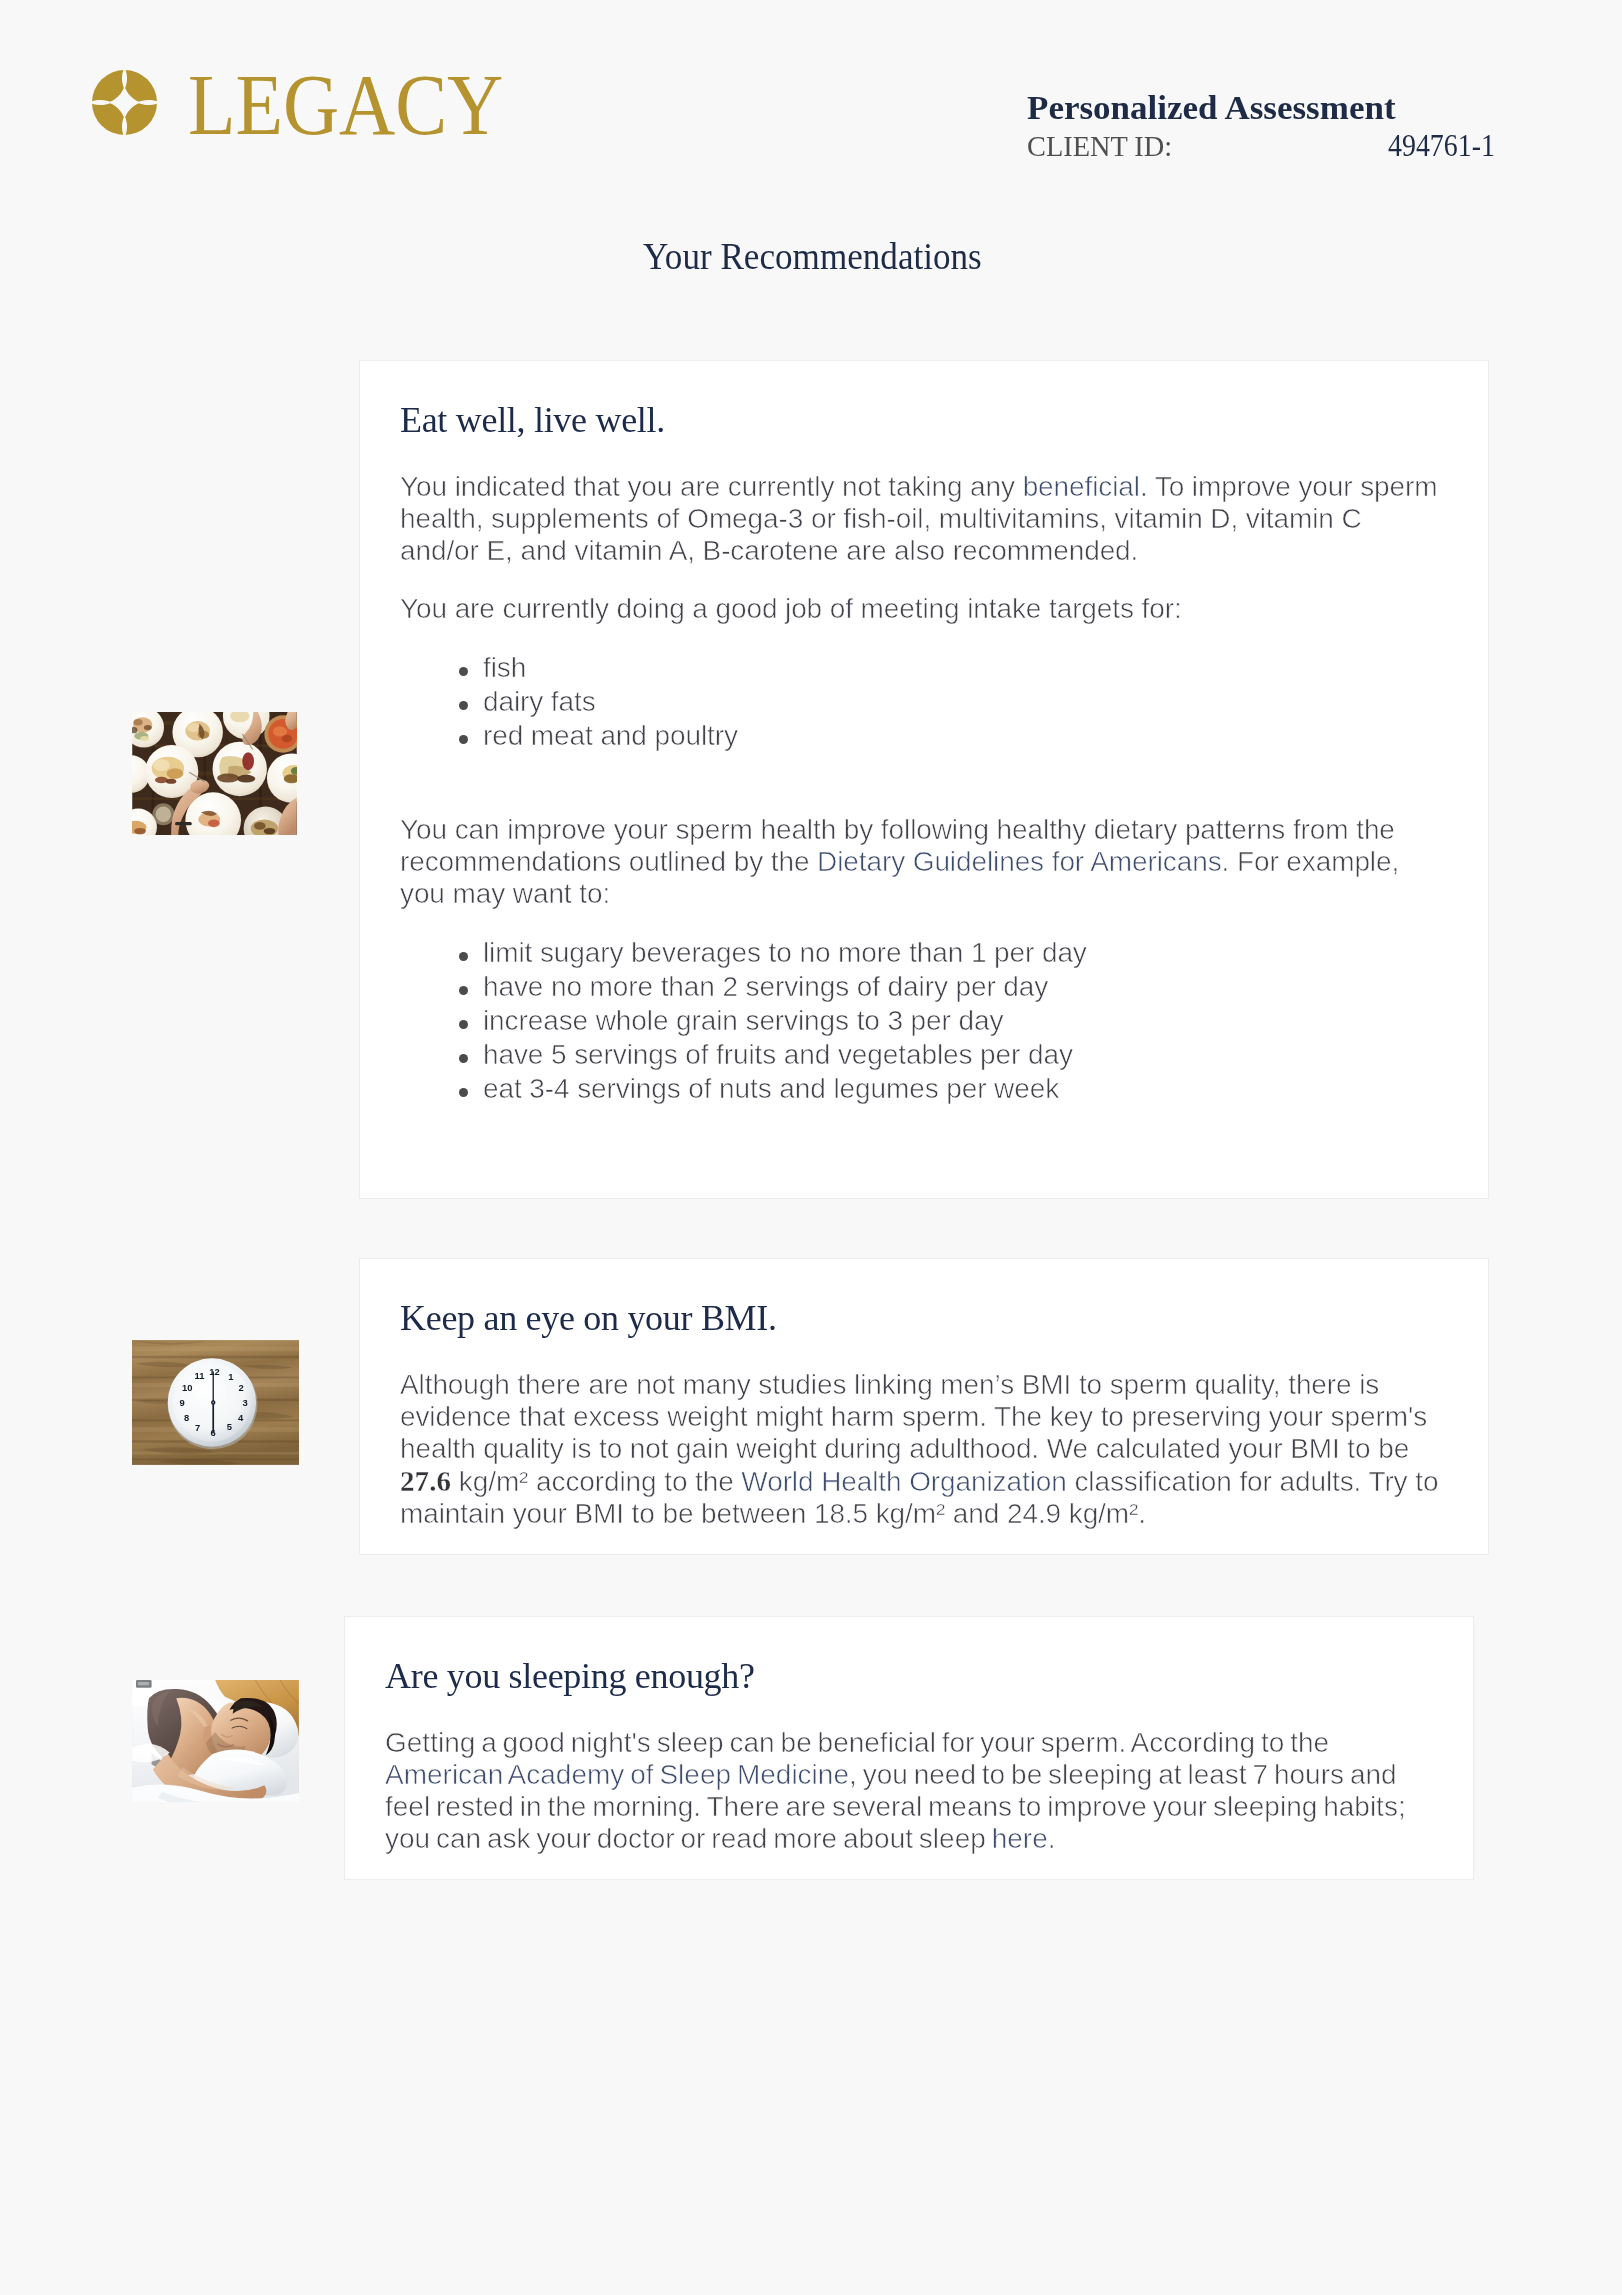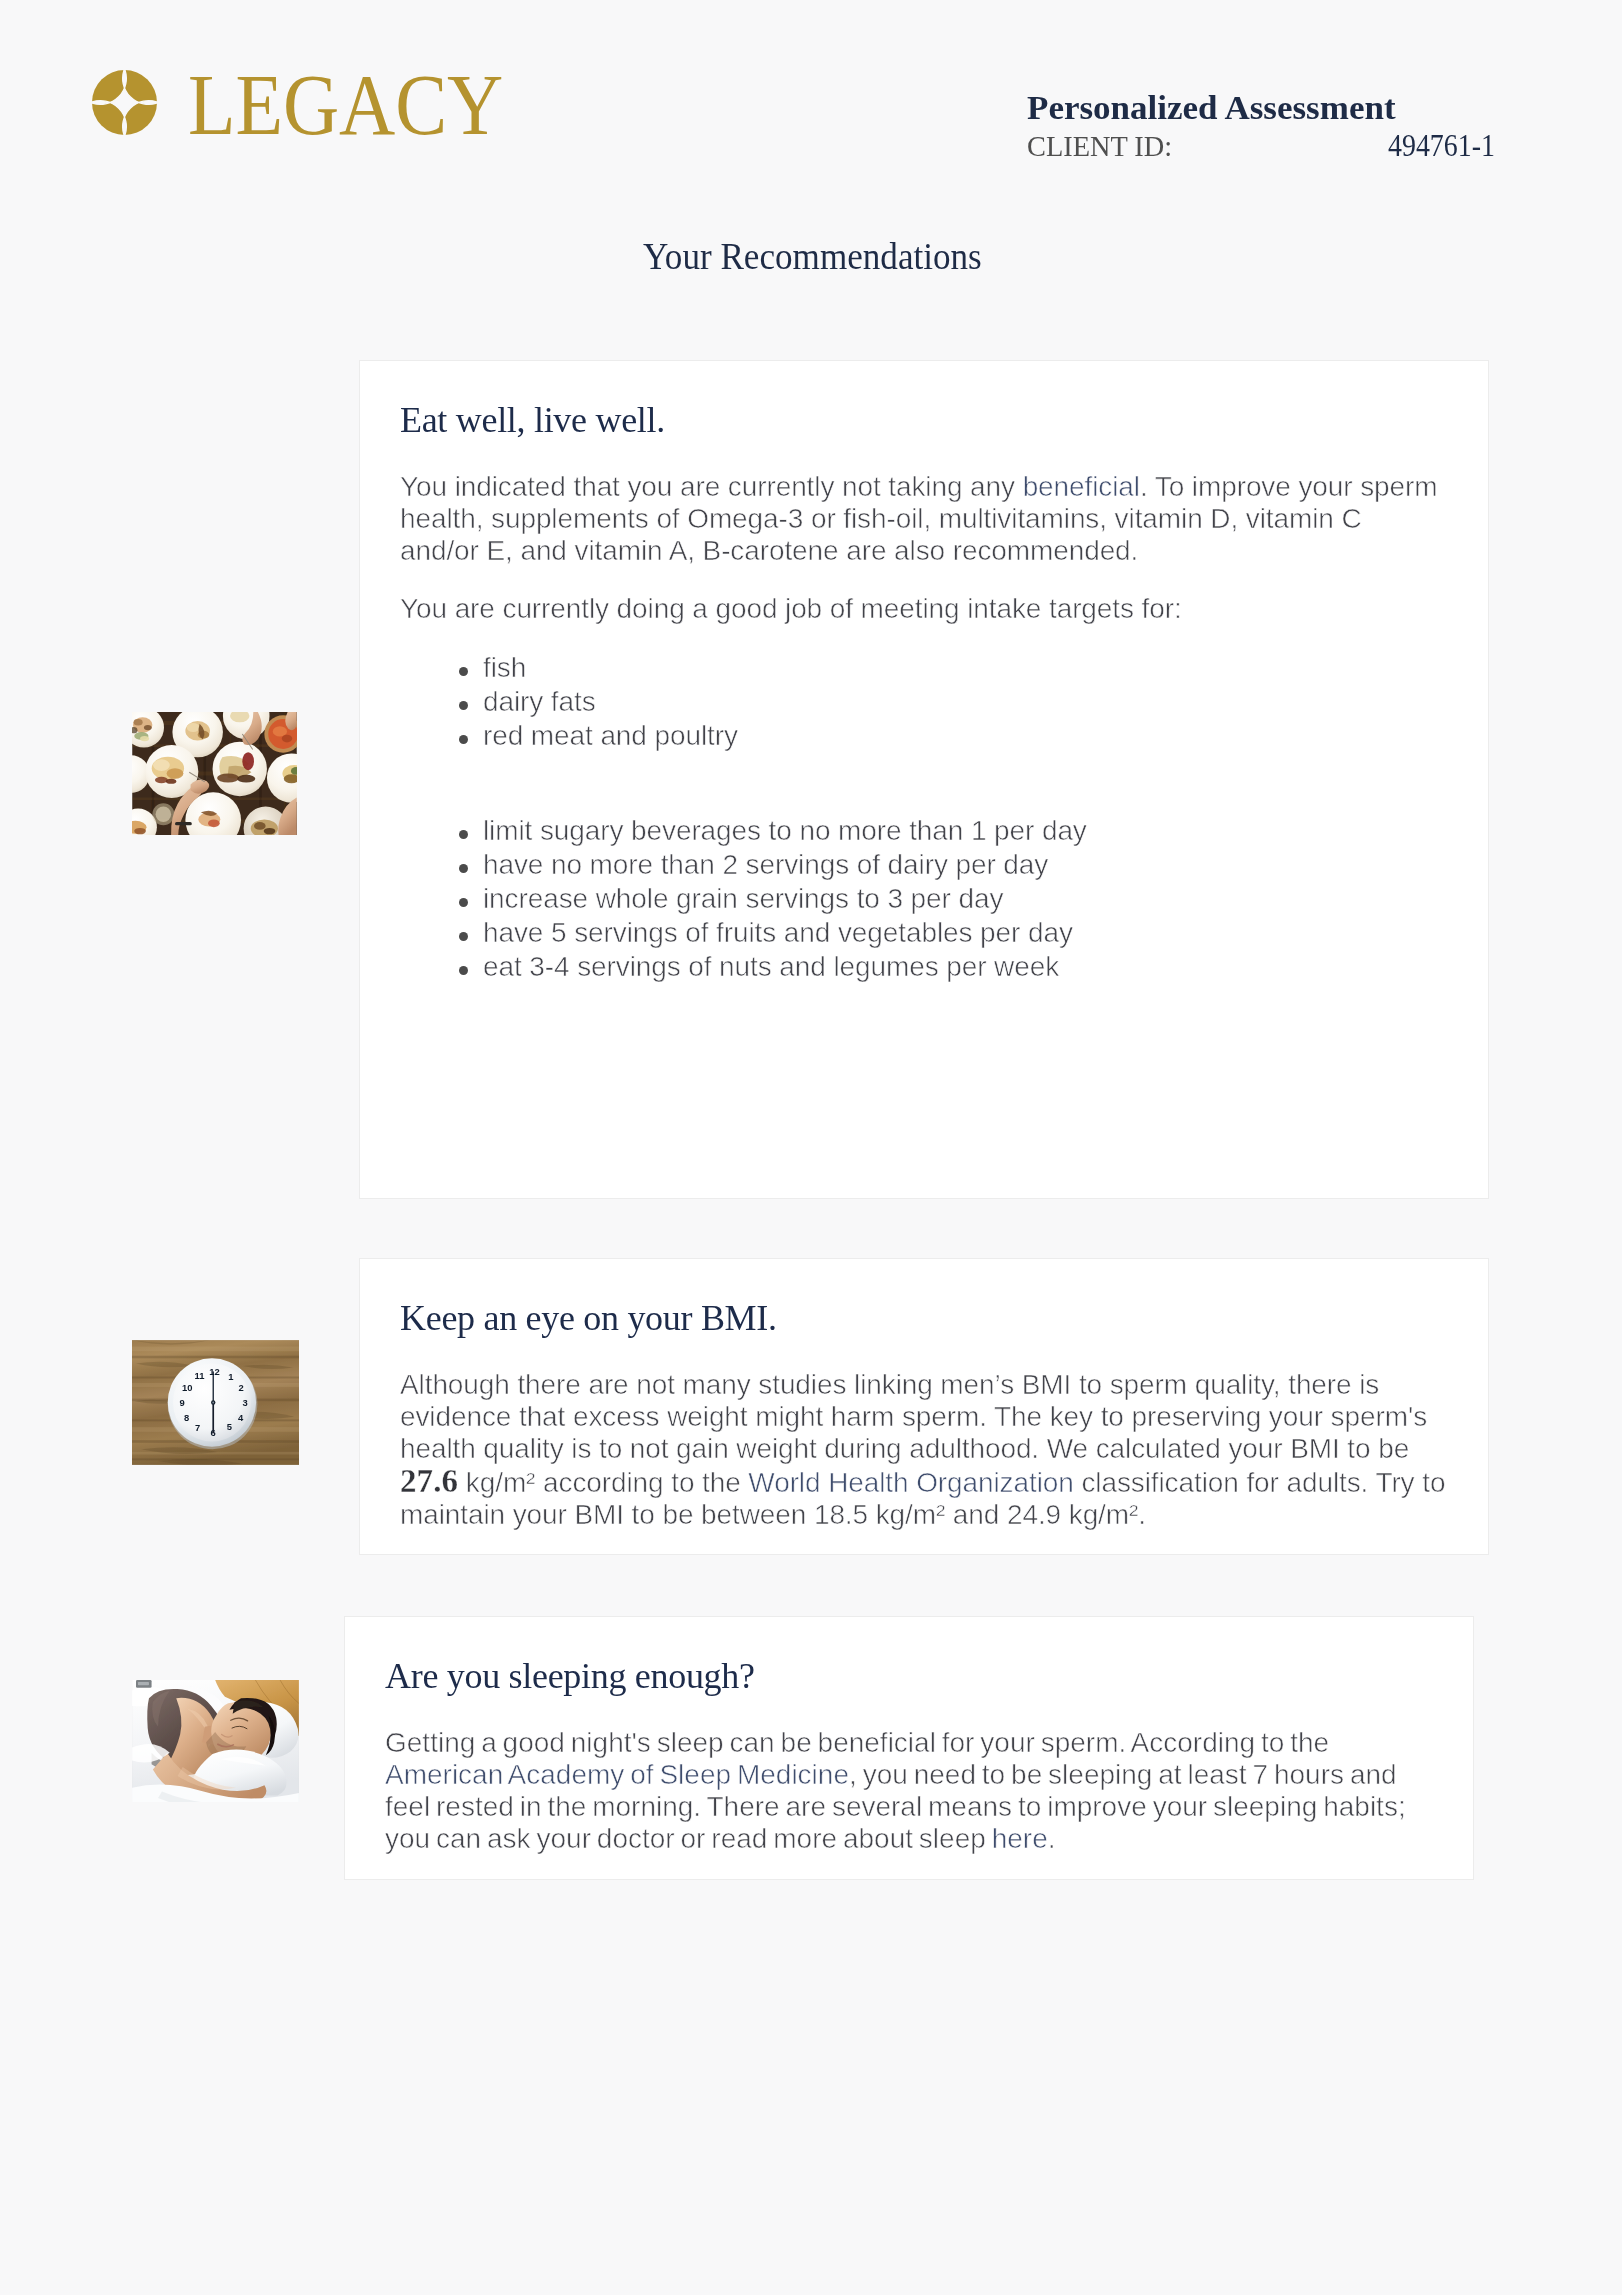--- a/index.html
+++ b/index.html
@@ -41,21 +41,21 @@
   .card-inner { padding:34px 40px 34px 40px; }
   .card-h { font-family:"Liberation Serif", serif; font-size:36px; color:#1d2b4a;
     margin:8px 0 34px 0; line-height:34px; letter-spacing:-0.3px; }
   .card p { font-family:"Liberation Sans", sans-serif; font-size:28px; line-height:32px;
     color:#42434a; margin:0 0 26px 0; letter-spacing:-0.1px;
     -webkit-text-stroke:0.6px #ffffff; }
   #card3 p { letter-spacing:0px; word-spacing:-1.9px; width:1056px; }
   .card p:last-child { margin-bottom:0; }
   .card a, .lnk { color:#3f4d6d; text-decoration:none; }
   .bld { font-family:"Liberation Serif", serif; font-weight:700; color:#33343a;
-    font-size:33px; letter-spacing:0.1px; -webkit-text-stroke:0.3px #ffffff; }
+    font-size:29px; letter-spacing:0.1px; -webkit-text-stroke:0.3px #ffffff; }
   ul.bullets { margin:0 0 61px 0; padding:0 0 0 83px; list-style:none; }
   ul.bullets li { font-family:"Liberation Sans", sans-serif; font-size:28px;
     line-height:34px; color:#42434a; position:relative; letter-spacing:-0.1px;
     -webkit-text-stroke:0.6px #ffffff; }
   ul.bullets li:before { content:""; position:absolute; left:-24px; top:15.6px;
     width:9px; height:9px; border-radius:50%; background:#4b4b4b; }
 
   .thumb { position:absolute; overflow:hidden; background:#ddd; }
 </style>
 </head>
@@ -198,20 +198,21 @@
   <div class="card" id="card1" style="left:359px; top:360px; width:1130px; height:839px;">
     <div class="card-inner">
       <div class="card-h">Eat well, live well.</div>
       <p><span>You indicated that you are currently not taking any </span><span class="lnk">beneficial</span><span>. To improve your sperm health, supplements of Omega-3 or fish-oil, multivitamins, vitamin D, vitamin C and/or E, and vitamin A, B-carotene are also recommended.</span></p>
       <p><span>You are currently doing a good job of meeting intake targets for:</span></p>
       <ul class="bullets">
           <li>fish</li>
           <li>dairy fats</li>
           <li>red meat and poultry</li>
         </ul>
+      <p><span>You can improve your sperm health by following healthy dietary patterns from the recommendations outlined by the </span><span class="lnk">Dietary Guidelines for Americans</span><span>. For example, you may want to:</span></p>
       <ul class="bullets">
           <li>limit sugary beverages to no more than 1 per day</li>
           <li>have no more than 2 servings of dairy per day</li>
           <li>increase whole grain servings to 3 per day</li>
           <li>have 5 servings of fruits and vegetables per day</li>
           <li>eat 3-4 servings of nuts and legumes per week</li>
         </ul>
     </div>
   </div>
 

